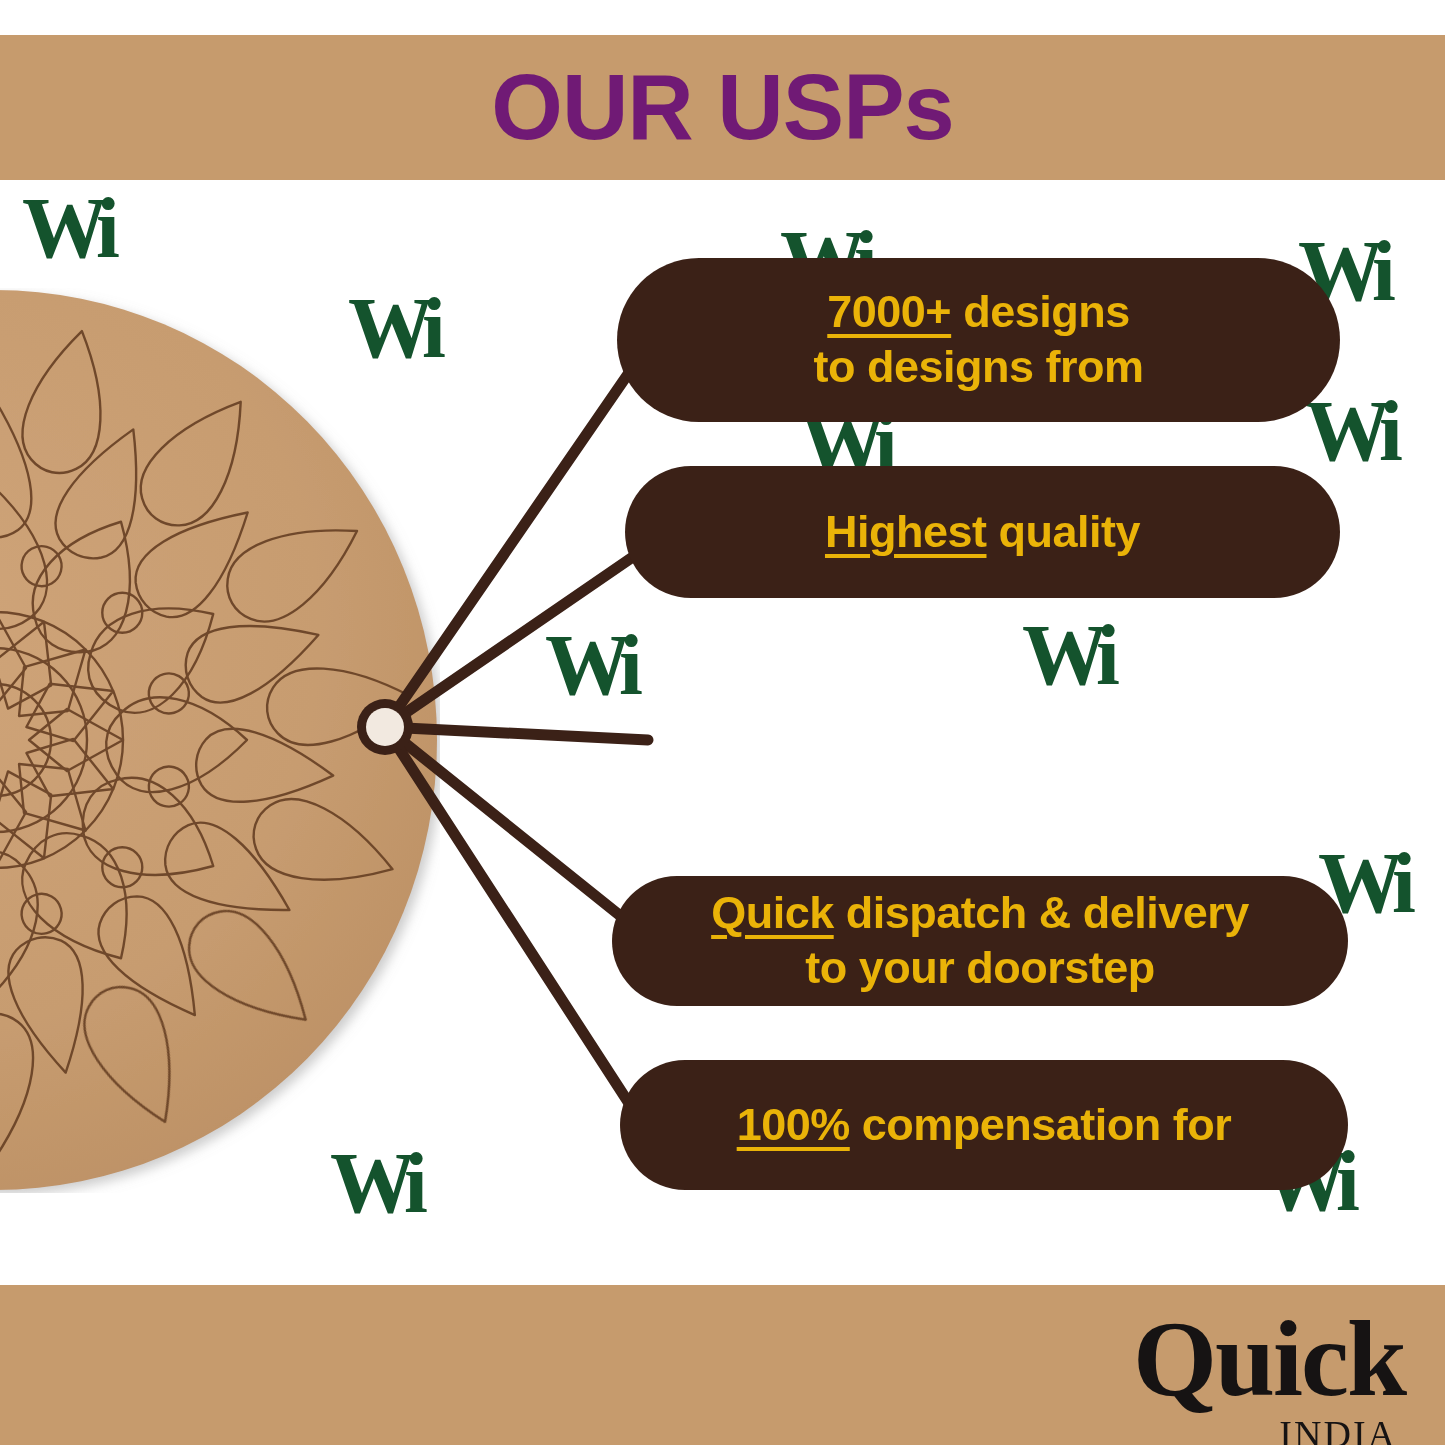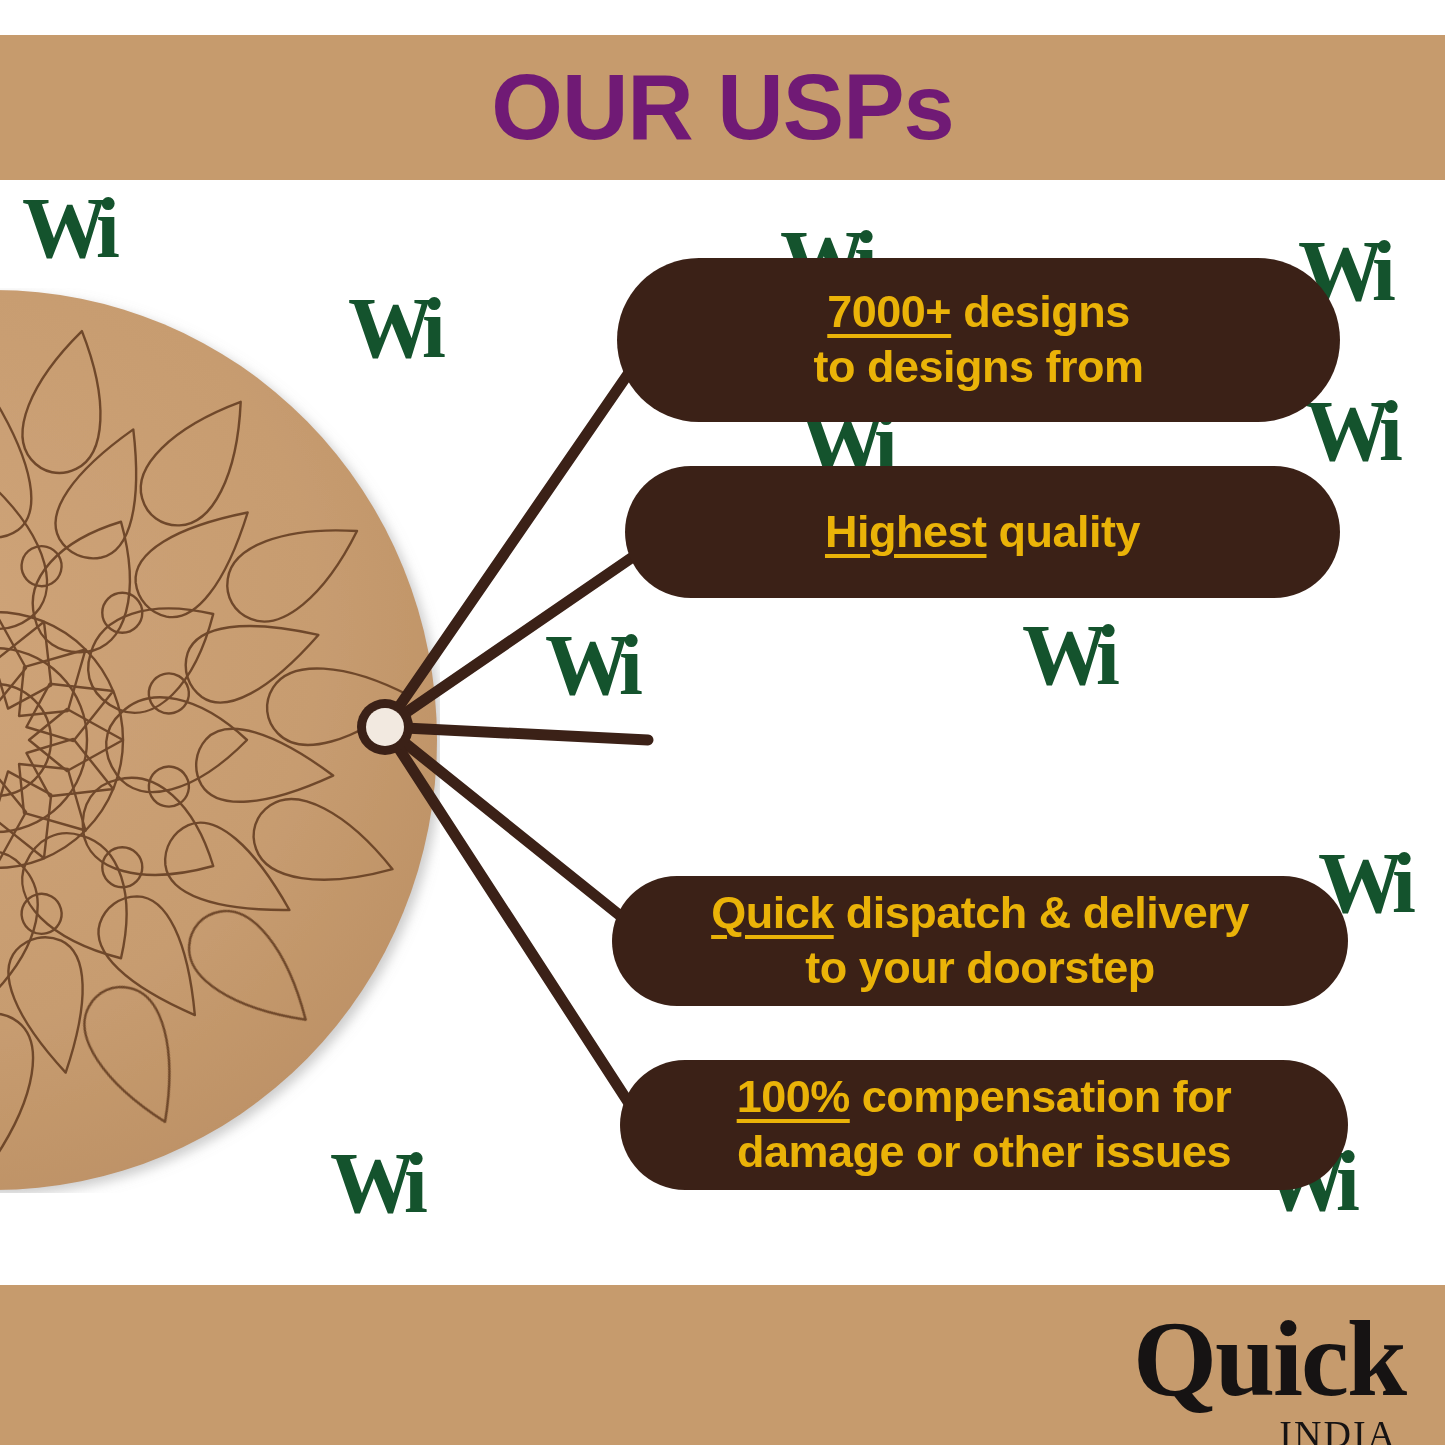--- a/index.html
+++ b/index.html
@@ -312,21 +312,20 @@
   <div class="pill" id="pill-4">
     <div class="pill-text">
       <span class="u">Quick</span><span> dispatch &amp; delivery</span><br>
       <span>to your doorstep</span>
     </div>
   </div>
 
   <div class="pill" id="pill-5">
     <div class="pill-text">
       <span class="u">100%</span><span> compensation for</span><br>
-      <span>damage or other issues</span>
     </div>
   </div>
 
   <div class="band" id="footer-band"></div>
   <div id="brand-logo">
     <div id="brand-name">Quick</div>
     <div id="brand-sub">INDIA</div>
   </div>
 
 </div>

